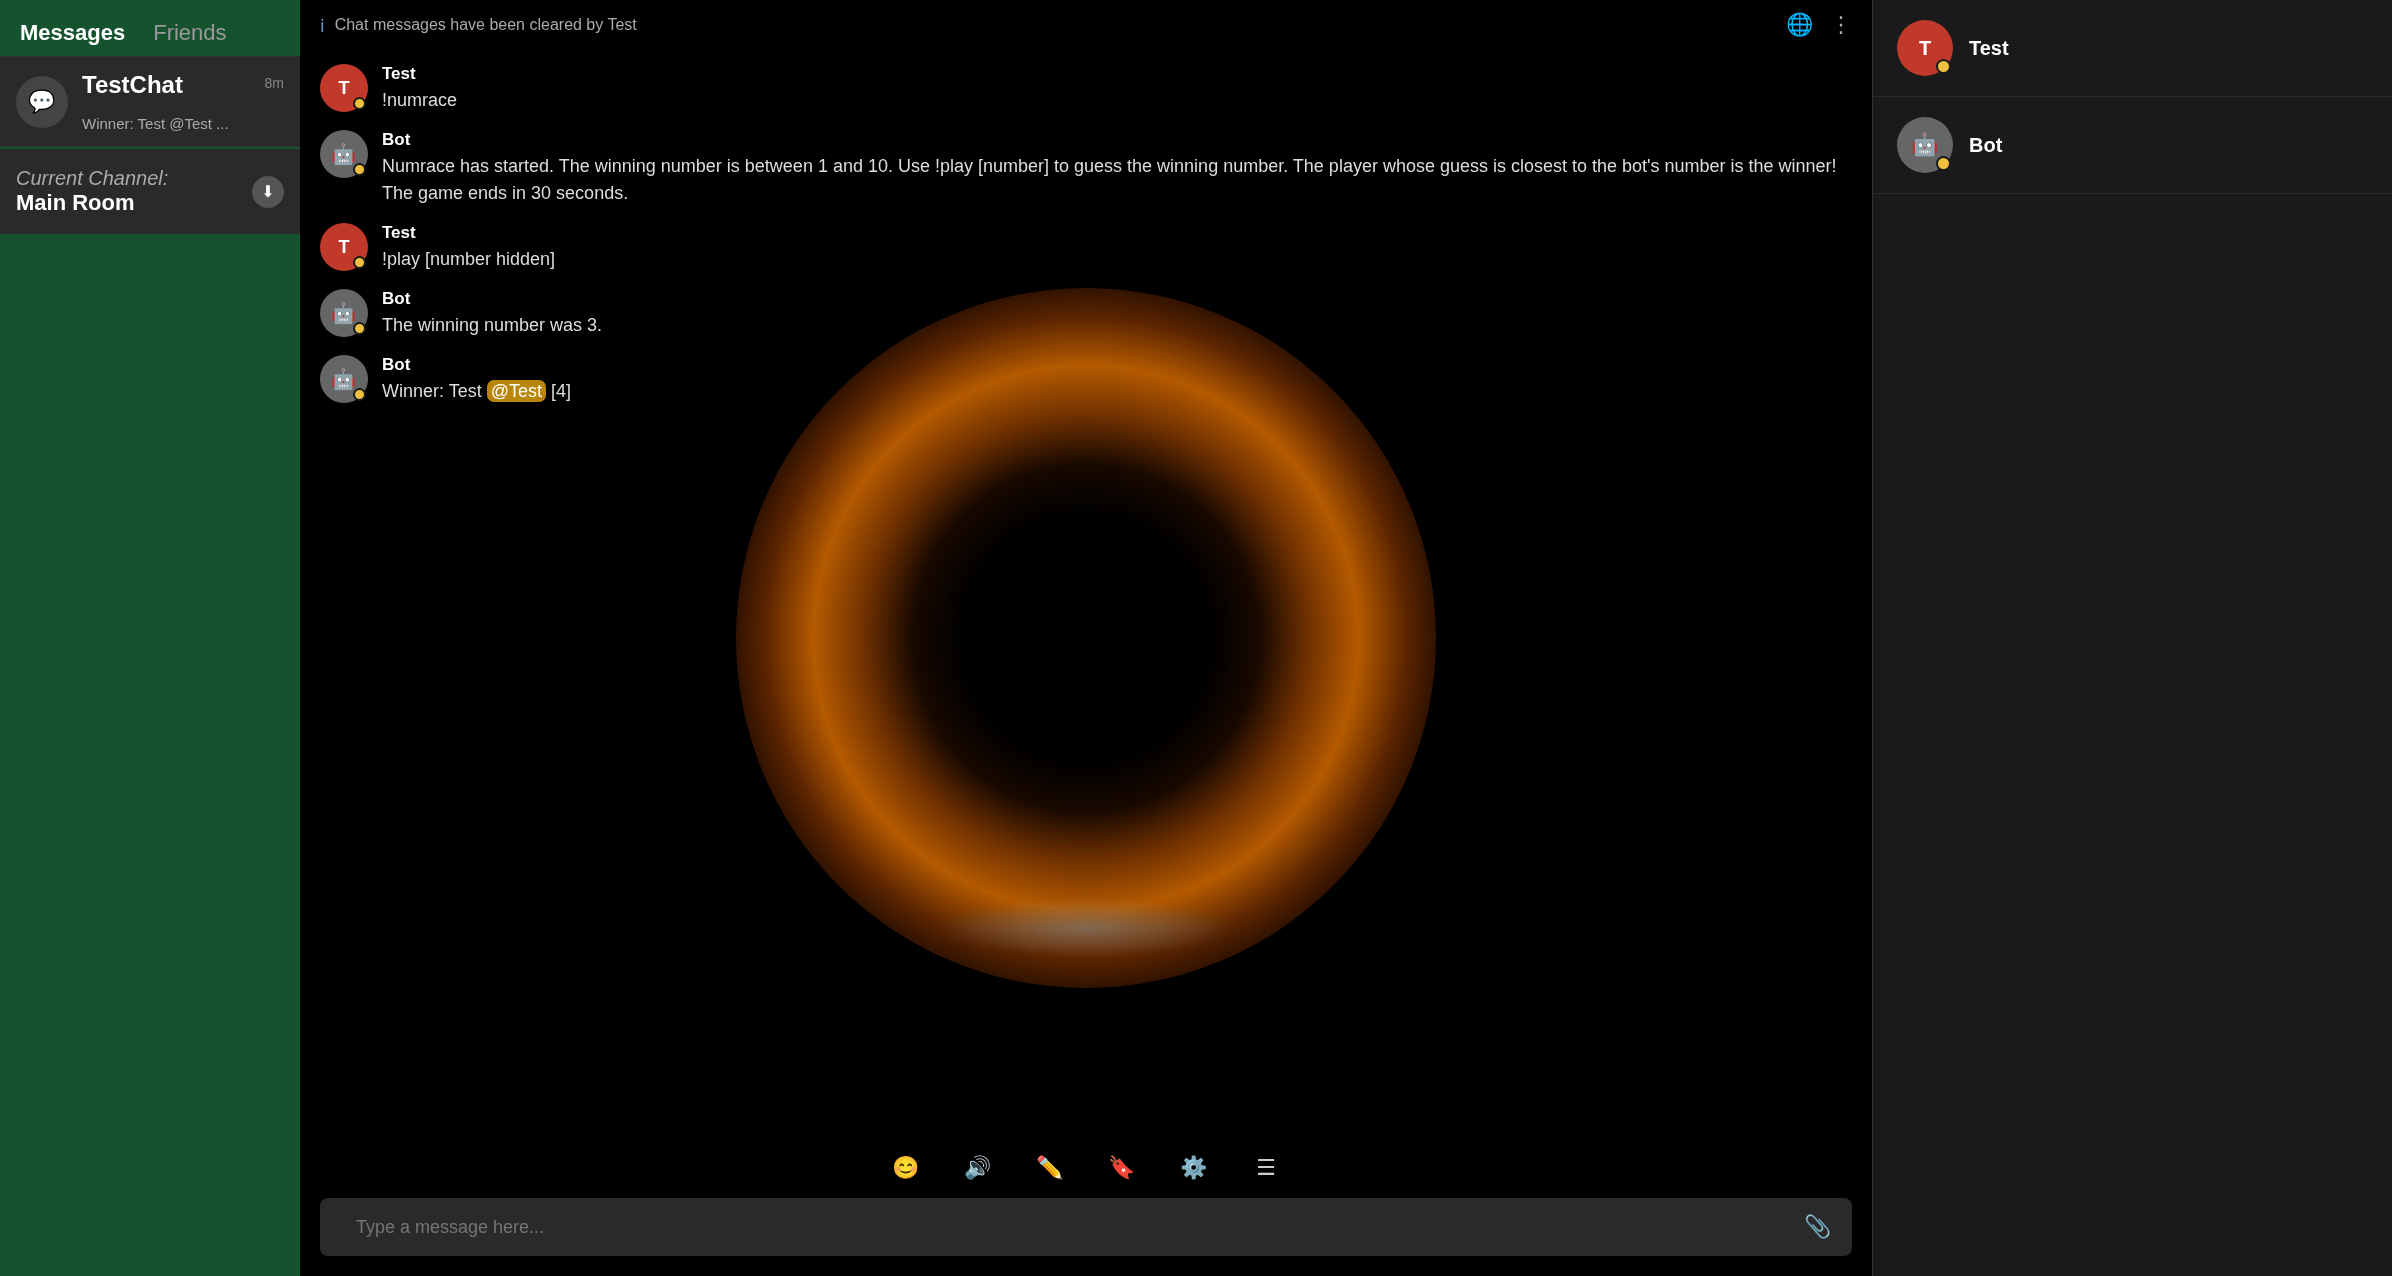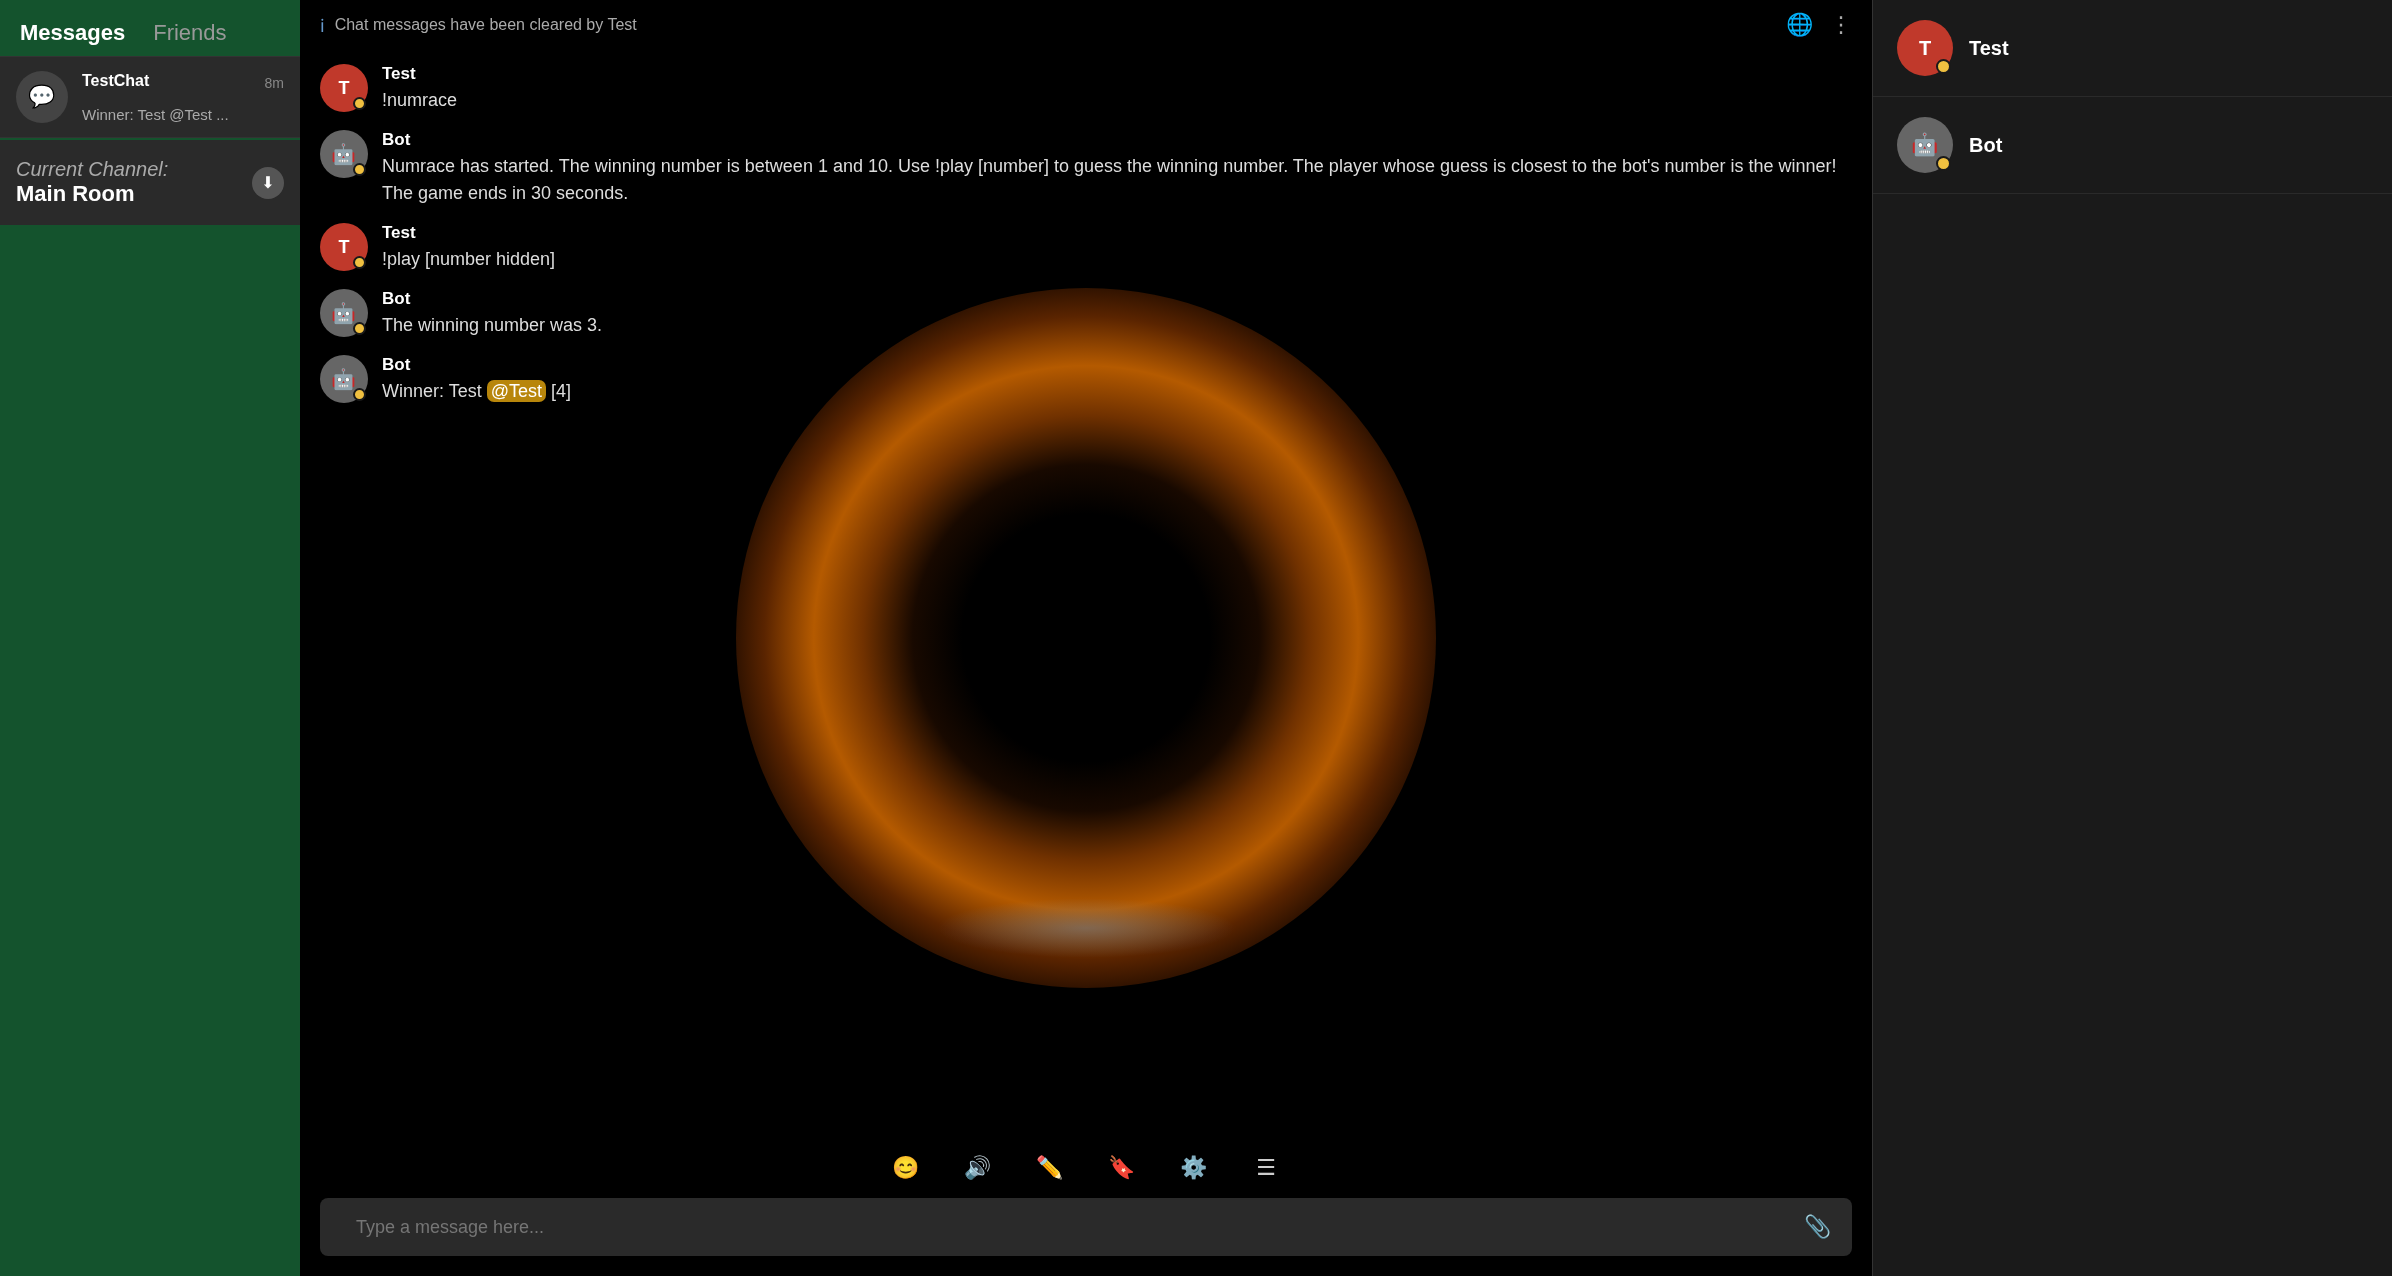--- a/index.html
+++ b/index.html
@@ -55,21 +55,21 @@
       display: flex;
       align-items: center;
       justify-content: center;
       font-size: 22px;
       flex-shrink: 0;
     }
     .chat-item-info {
       flex: 1;
     }
     .chat-item-name {
-      font-size: 16px;
+      font-size: 24px;
       font-weight: 700;
       color: #fff;
     }
     .chat-item-preview {
       font-size: 15px;
       color: #aaa;
       margin-top: 16px;
     }
     .chat-item-time {
       font-size: 14px;

